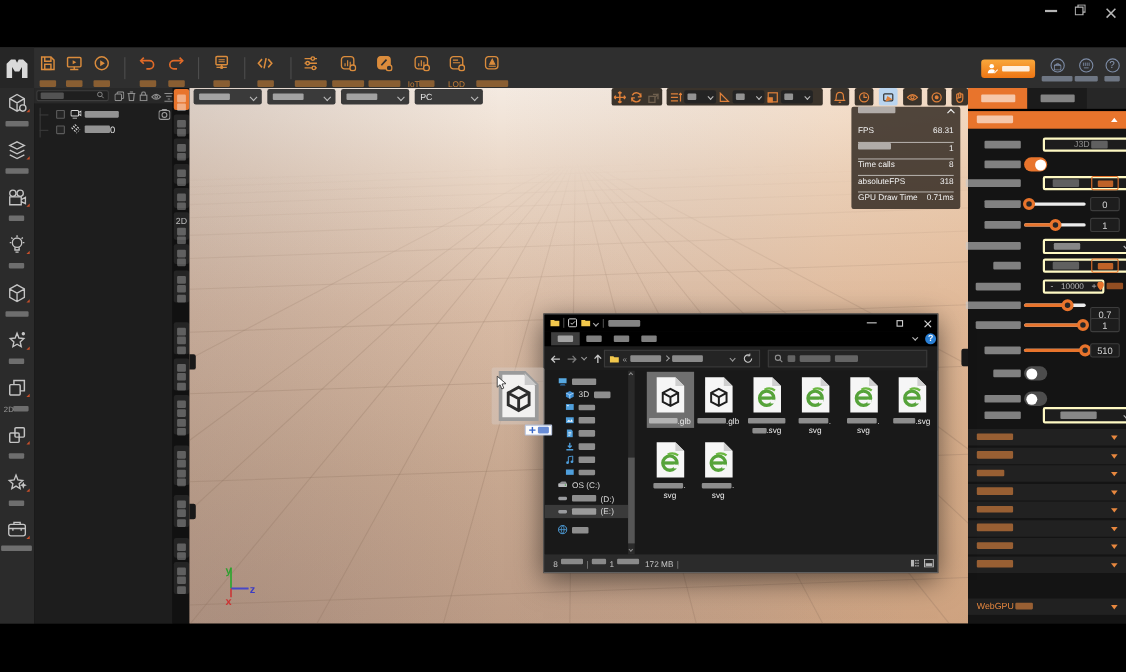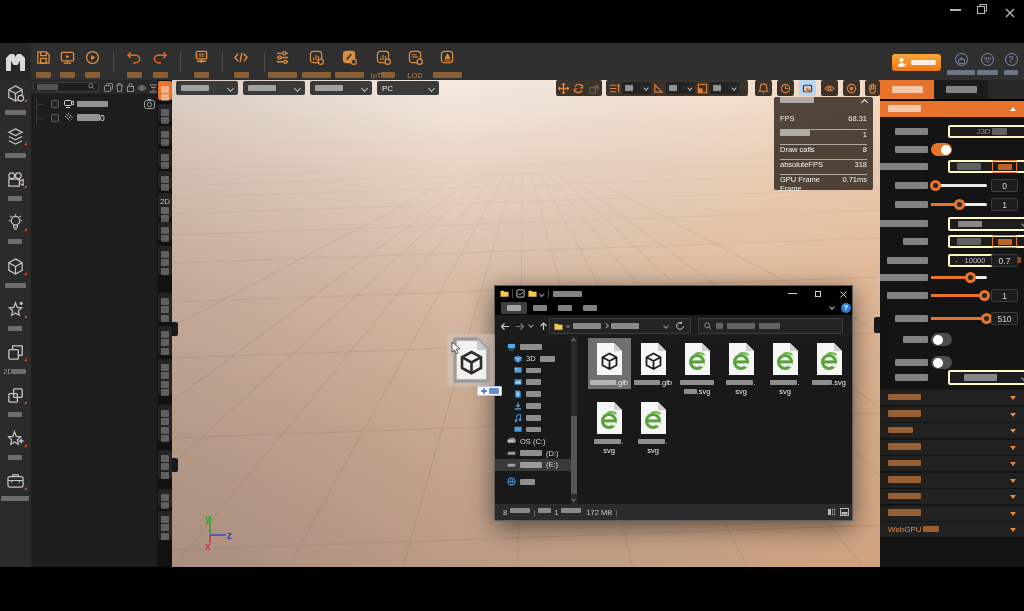--- a/index.html
+++ b/index.html
@@ -485,31 +485,31 @@
           <span>FPS</span>
           <span>68.31</span>
         </div>
  <div style="margin:0 6px;height:1px;background:rgba(255,255,255,0.55)"></div>
  <div class="flex" style="justify-content:space-between;padding:0 6px;height:14px">
           <i class="z" style="width:30px"></i>
           <span>1</span>
         </div>
  <div style="margin:0 6px;height:1px;background:rgba(255,255,255,0.55)"></div>
  <div class="flex" style="justify-content:space-between;padding:0 6px;height:14px">
-          <span>Draw calls</span>
+          <span>Time calls</span>
           <span>8</span>
         </div>
  <div style="margin:0 6px;height:1px;background:rgba(255,255,255,0.55)"></div>
  <div class="flex" style="justify-content:space-between;padding:0 6px;height:14px">
           <span>absoluteFPS</span>
           <span>318</span>
         </div>
  <div style="margin:0 6px;height:1px;background:rgba(255,255,255,0.55)"></div>
  <div class="flex" style="justify-content:space-between;padding:0 6px;height:14px">
-          <span>GPU Frame Frame</span>
+          <span>GPU Draw Time</span>
           <span>0.71ms</span>
         </div>
 </div>
 <div class="abs" style="left:0;top:242px;width:6px;height:14px;background:#191919;border-radius:0 2px 2px 0"></div>
 <div class="abs" style="left:0;top:378px;width:6px;height:14px;background:#191919;border-radius:0 2px 2px 0"></div>
 <div class="abs" style="left:702px;top:237px;width:6px;height:16px;background:#191919;border-radius:2px 0 0 2px"></div>
 <svg class="abs" style="left:30px;top:430px" width="32" height="40" viewBox="0 0 32 40">
  <path d="M8 25 V6" stroke="#33a633" stroke-width="1.6"></path>
  <text x="3" y="12" fill="#2ea02e" font-size="10" font-weight="bold" font-family="Liberation Sans">y</text>
  <path d="M8 25 H24" stroke="#4747c8" stroke-width="1.6"></path>
@@ -577,21 +577,21 @@
   <svg width="7" height="8" viewBox="0 0 7 8" fill="#e8742c">
           <path d="M3.5 0 A3 3 0 0 1 6.5 3 C6.5 5 3.5 8 3.5 8 C3.5 8 0.5 5 0.5 3 A3 3 0 0 1 3.5 0 Z"></path>
         </svg>
   <i class="z" style="width:15px"></i>
  </div>
  <div class="lab" style="top:193px"><i class="z" style="width:50px"></i></div>
  <div class="sld" style="top:196px">
         <span class="fill" style="width:39px"></span>
         <span class="hd" style="left:39px"></span>
       </div>
- <div class="vbox" style="top:174px">0.7</div>
+ <div class="vbox" style="top:199px">0.7</div>
  <div class="lab" style="top:211px"><i class="z" style="width:41px"></i></div>
  <div class="sld" style="top:214px">
         <span class="fill" style="width:54px"></span>
         <span class="hd" style="left:53px"></span>
       </div>
  <div class="vbox" style="top:209px">1</div>
  <div class="lab" style="top:234px"><i class="z" style="width:33px"></i></div>
  <div class="sld" style="top:237px">
         <span class="fill" style="width:56px"></span>
         <span class="hd" style="left:55px"></span>
@@ -611,21 +611,21 @@
         <span class="chev" style="position:absolute;right:7px;width:4px;height:4px"></span>
       </div>
  <div class="shead" style="top:310px"><i class="z" style="width:33px"></i><span class="tri"></span></div>
  <div class="shead" style="top:326.5px"><i class="z" style="width:33px"></i><span class="tri"></span></div>
  <div class="shead" style="top:343px"><i class="z" style="width:25px"></i><span class="tri"></span></div>
  <div class="shead" style="top:359.5px"><i class="z" style="width:33px"></i><span class="tri"></span></div>
  <div class="shead" style="top:376px"><i class="z" style="width:33px"></i><span class="tri"></span></div>
  <div class="shead" style="top:392.5px"><i class="z" style="width:33px"></i><span class="tri"></span></div>
  <div class="shead" style="top:409px"><i class="z" style="width:33px"></i><span class="tri"></span></div>
  <div class="shead" style="top:425.5px"><i class="z" style="width:33px"></i><span class="tri"></span></div>
- <div class="shead" style="top:442px;font-size:8px;color:#e8883f">WebGPU<i class="z" style="width:16px;margin-left:1px"></i><span class="tri"></span></div>
+ <div class="shead" style="top:464px;font-size:8px;color:#e8883f">WebGPU<i class="z" style="width:16px;margin-left:1px"></i><span class="tri"></span></div>
 </div>
 <div class="abs" style="left:494px;top:285px;width:359px;height:236px;background:#191919;border:1px solid #5f5f5f;box-shadow:0 6px 24px rgba(0,0,0,0.55)">
  <div class="abs" style="left:0;top:0;width:357px;height:15px;background:#000">
   <svg class="abs" style="left:5px;top:3px" width="9" height="9" viewBox="0 0 10 10">
           <path d="M0.5 2 H4 L5 3 H9.5 V8.5 H0.5 Z" fill="#f3c84c"></path>
         </svg>
   <div class="abs" style="left:17px;top:3px;width:1px;height:9px;background:#4a4a4a"></div>
   <svg class="abs" style="left:21px;top:3px" width="9" height="9" viewBox="0 0 10 10" fill="none" stroke="#d8d8d8" stroke-width="1">
           <rect x="1" y="1" width="8" height="8" rx="1"></rect>
           <path d="M3 5 L4.5 6.5 L7.5 3.5"></path>

